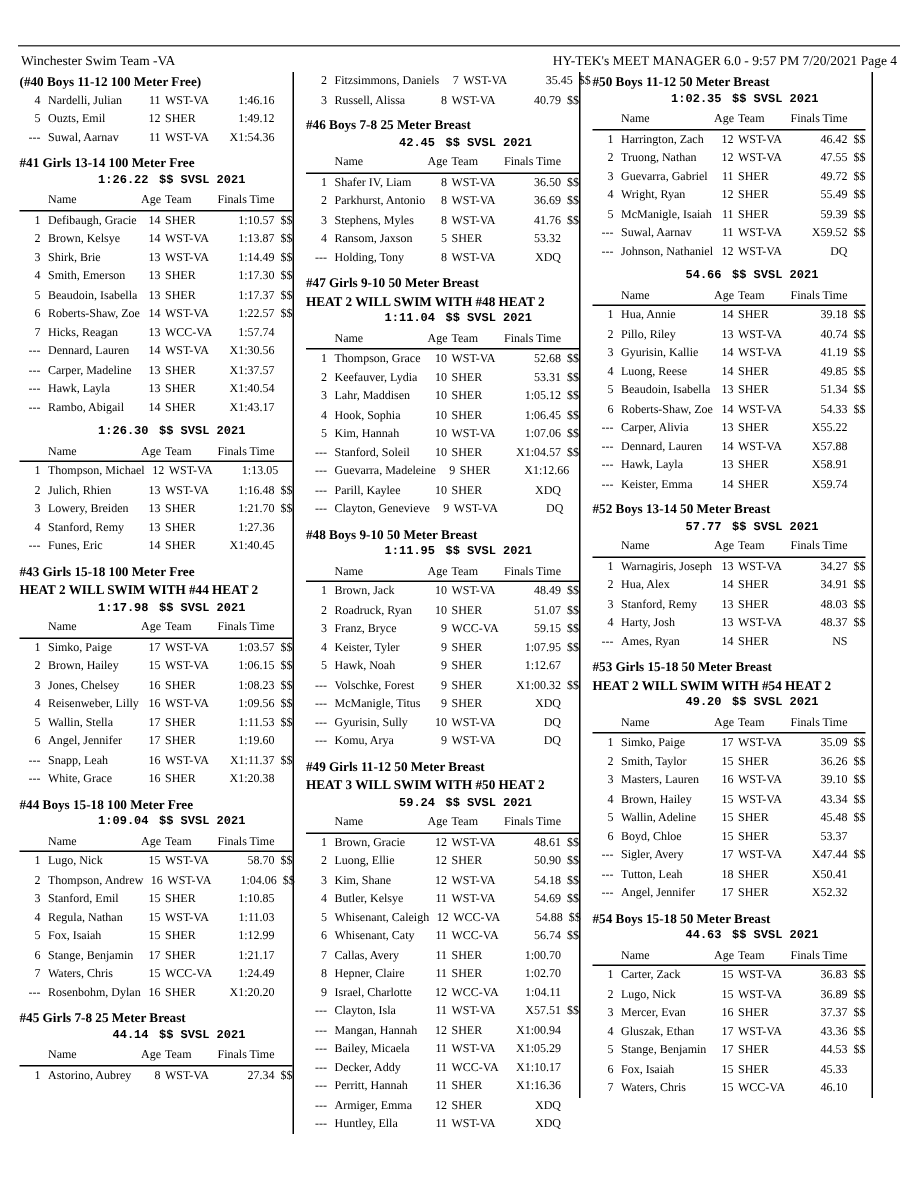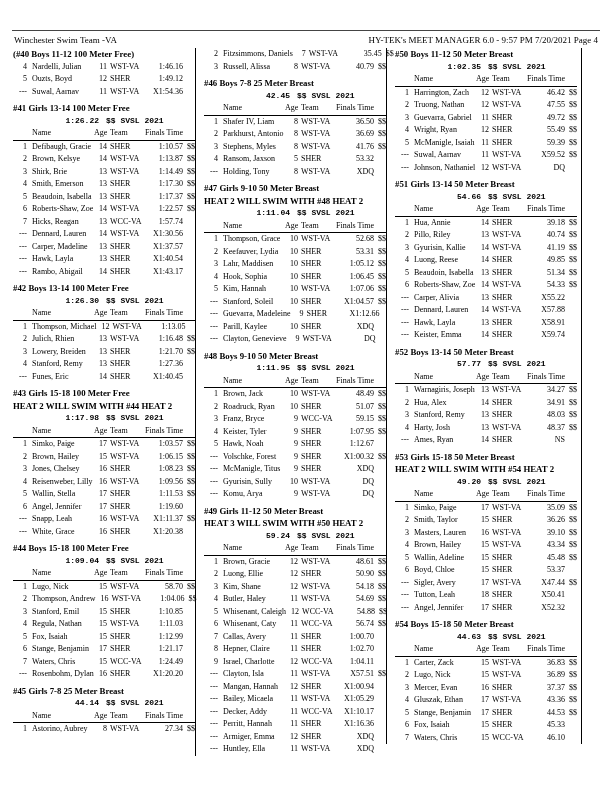--- a/index.html
+++ b/index.html
@@ -47,21 +47,21 @@
           <div class="row">
             <span class="c place">4</span>
             <span class="c name">Nardelli, Julian</span>
             <span class="c age">11</span>
             <span class="c team">WST-VA</span>
             <span class="c time">1:46.16</span>
             <span class="c flag"></span>
           </div>
           <div class="row">
             <span class="c place">5</span>
-            <span class="c name">Ouzts, Boyd</span>
+            <span class="c name">Ouzts, Emil</span>
             <span class="c age">12</span>
             <span class="c team">SHER</span>
             <span class="c time">1:49.12</span>
             <span class="c flag"></span>
           </div>
           <div class="row">
             <span class="c place">---</span>
             <span class="c name">Suwal, Aarnav</span>
             <span class="c age">11</span>
             <span class="c team">WST-VA</span>
@@ -166,21 +166,20 @@
           <div class="row">
             <span class="c place">---</span>
             <span class="c name">Rambo, Abigail</span>
             <span class="c age">14</span>
             <span class="c team">SHER</span>
             <span class="c time">X1:43.17</span>
             <span class="c flag"></span>
           </div>
         </div>
         <div class="block">
-          <div class="etitle">#42  Boys 13-14 100 Meter Free</div>
           <div class="record">
             <span class="rtime">1:26.30</span>
             <span class="rtag">$$ SVSL 2021</span>
           </div>
           <div class="row head">
             <span class="c place"></span>
             <span class="c name">Name</span>
             <span class="c age">Age</span>
             <span class="c team">Team</span>
             <span class="c time">Finals Time</span>
@@ -693,21 +692,21 @@
           <div class="row">
             <span class="c place">3</span>
             <span class="c name">Kim, Shane</span>
             <span class="c age">12</span>
             <span class="c team">WST-VA</span>
             <span class="c time">54.18</span>
             <span class="c flag">$$</span>
           </div>
           <div class="row">
             <span class="c place">4</span>
-            <span class="c name">Butler, Haley</span>
+            <span class="c name">Butler, Kelsye</span>
             <span class="c age">11</span>
             <span class="c team">WST-VA</span>
             <span class="c time">54.69</span>
             <span class="c flag">$$</span>
           </div>
           <div class="row">
             <span class="c place">5</span>
             <span class="c name">Whisenant, Caleigh</span>
             <span class="c age">12</span>
             <span class="c team">WCC-VA</span>
@@ -870,21 +869,20 @@
           <div class="row">
             <span class="c place">---</span>
             <span class="c name">Johnson, Nathaniel</span>
             <span class="c age">12</span>
             <span class="c team">WST-VA</span>
             <span class="c time">DQ</span>
             <span class="c flag"></span>
           </div>
         </div>
         <div class="block">
-          <div class="etitle">#51  Girls 13-14 50 Meter Breast</div>
           <div class="record">
             <span class="rtime">54.66</span>
             <span class="rtag">$$ SVSL 2021</span>
           </div>
           <div class="row head">
             <span class="c place"></span>
             <span class="c name">Name</span>
             <span class="c age">Age</span>
             <span class="c team">Team</span>
             <span class="c time">Finals Time</span>

